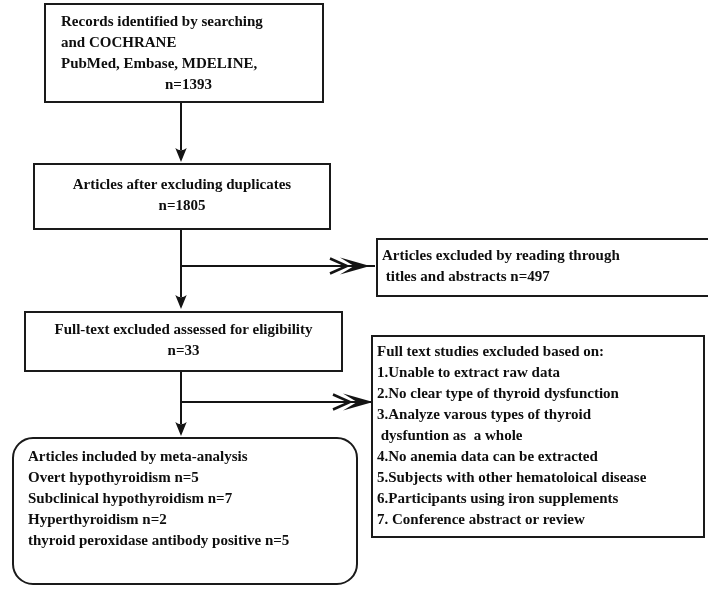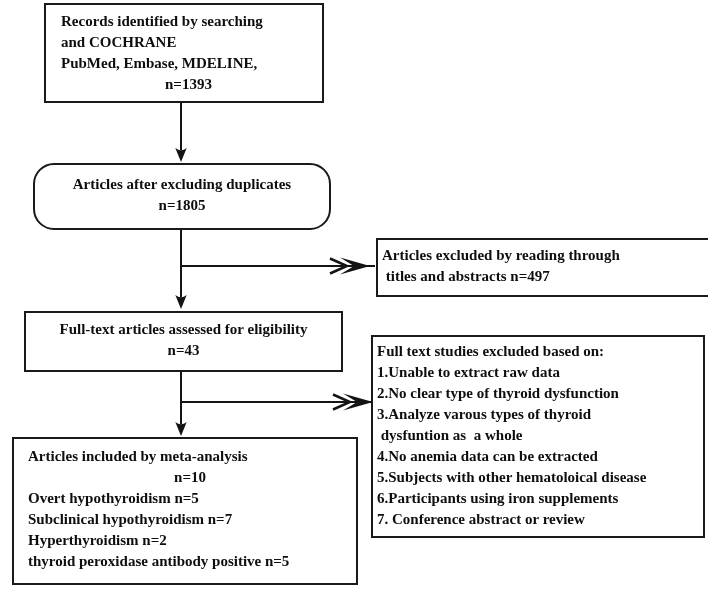--- a/index.html
+++ b/index.html
@@ -25,23 +25,23 @@
     background: #ffffff;
     font-size: 15px;
     line-height: 21px;
   }
   .line {
     white-space: pre-wrap;
   }
   .center { text-align: center; }
   
   #box-records   { left: 36px;  top: 3px;   width: 280px; height: 100px; padding: 6px 8px 0 15px; }
-  #box-dedup     { left: 25px;  top: 163px; width: 298px; height: 67px;  padding: 9px 4px 0 4px; border-radius: 21px; }
+  #box-dedup     { left: 25px;  top: 163px; width: 298px; height: 67px;  padding: 9px 4px 0 4px; }
   #box-fulltext  { left: 16px;  top: 311px; width: 319px; height: 61px;  padding: 6px 2px 0 2px; }
-  #box-included  { left: 4px;   top: 437px; width: 346px; height: 148px; padding: 7px 4px 0 14px; }
+  #box-included  { left: 4px;   top: 437px; width: 346px; height: 148px; padding: 7px 4px 0 14px; border-radius: 21px; }
   #box-excl-title{ left: 368px; top: 238px; width: 390px; height: 59px;  padding: 5px 2px 0 4px; }
   #box-excl-full { left: 363px; top: 335px; width: 334px; height: 203px; padding: 4px 2px 0 4px; }
   .indent-n { padding-left: 104px; }
   #arrow-layer {
     position: absolute;
     left: 0; top: 0;
     width: 708px; height: 590px;
     pointer-events: none;
   }
   .shaft { stroke: #141414; stroke-width: 2; fill: none; }
@@ -94,38 +94,37 @@
     <div class="line center">Articles after excluding duplicates</div>
     <div class="line center">n=1805</div>
   </div>
 
   <div class="box" id="box-excl-title">
     <div class="line">Articles excluded by reading through</div>
     <div class="line"> titles and abstracts n=497</div>
   </div>
 
   <div class="box" id="box-fulltext">
-    <div class="line center">Full-text articles assessed for eligibility</div>
-    <div class="line center">n=43</div>
+    <div class="line center">Full-text excluded assessed for eligibility</div>
+    <div class="line center">n=33</div>
   </div>
 
   <div class="box" id="box-excl-full">
     <div class="line">Full text studies excluded based on:</div>
     <div class="line">1.Unable to extract raw data</div>
     <div class="line">2.No clear type of thyroid dysfunction</div>
     <div class="line">3.Analyze varous types of thyroid</div>
     <div class="line"> dysfuntion as  a whole</div>
     <div class="line">4.No anemia data can be extracted</div>
     <div class="line">5.Subjects with other hematoloical disease</div>
     <div class="line">6.Participants using iron supplements</div>
     <div class="line">7. Conference abstract or review</div>
   </div>
 
   <div class="box" id="box-included">
     <div class="line">Articles included by meta-analysis</div>
-    <div class="line center">n=10</div>
     <div class="line">Overt hypothyroidism n=5</div>
     <div class="line">Subclinical hypothyroidism n=7</div>
     <div class="line">Hyperthyroidism n=2</div>
     <div class="line">thyroid peroxidase antibody positive n=5</div>
   </div>
 
 </div>
 
 </body></html>

